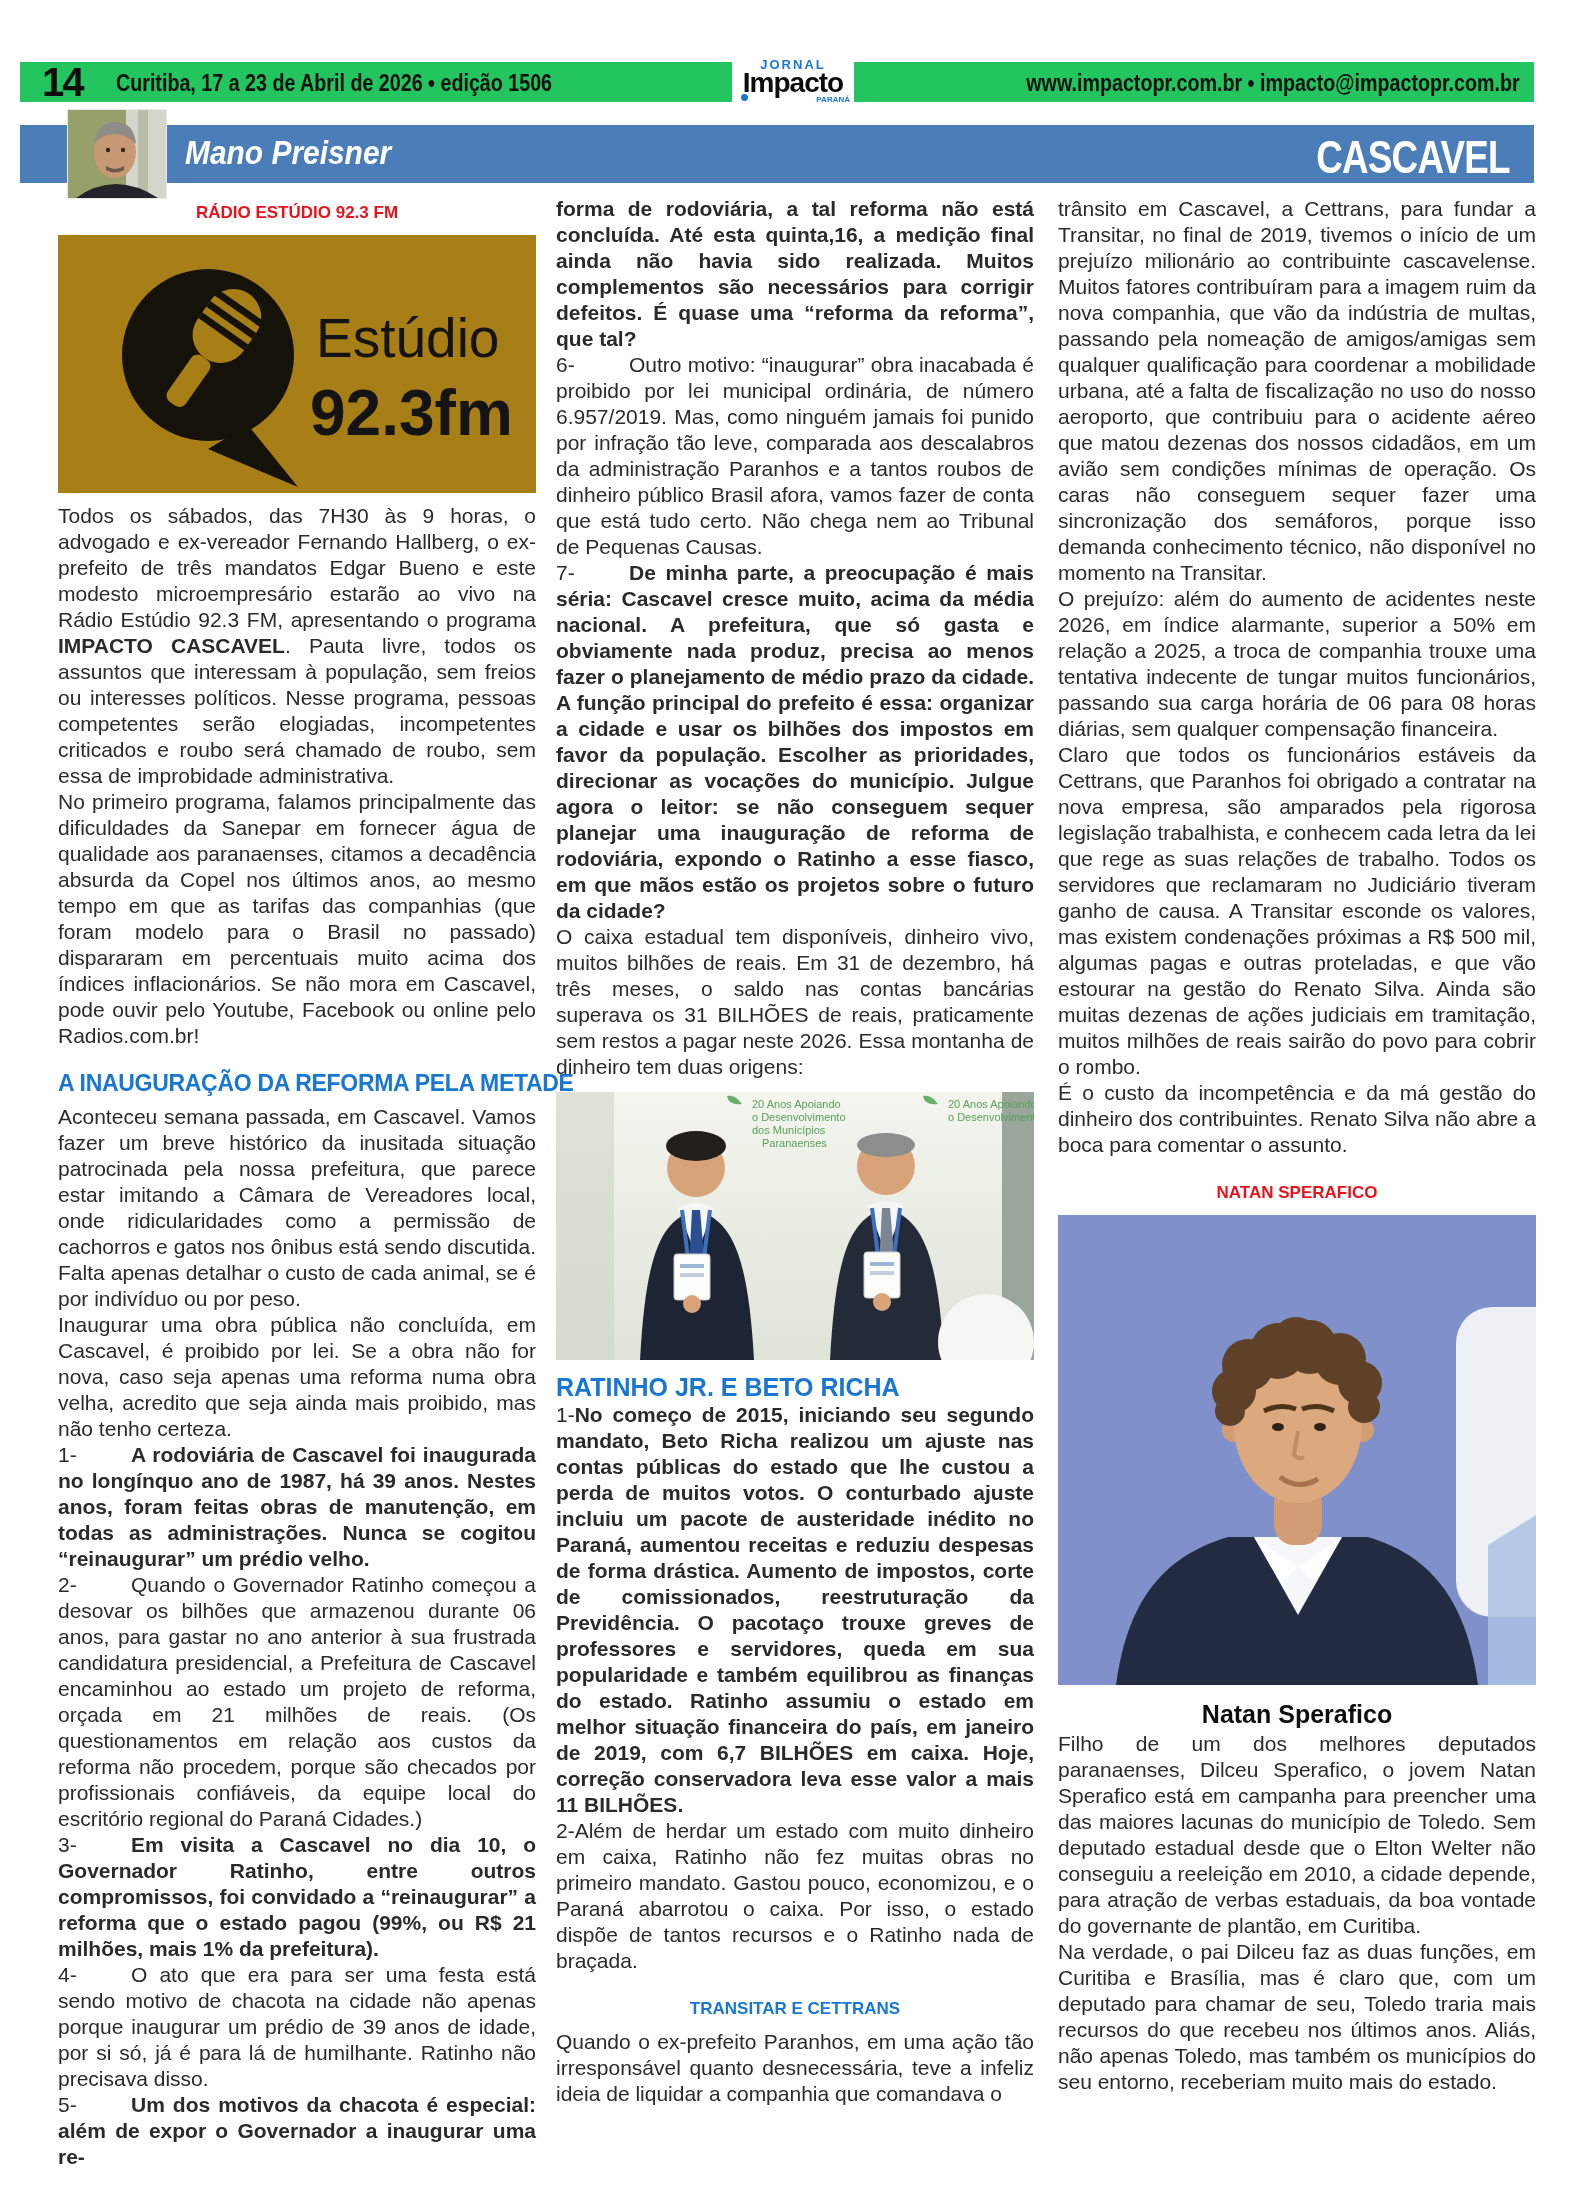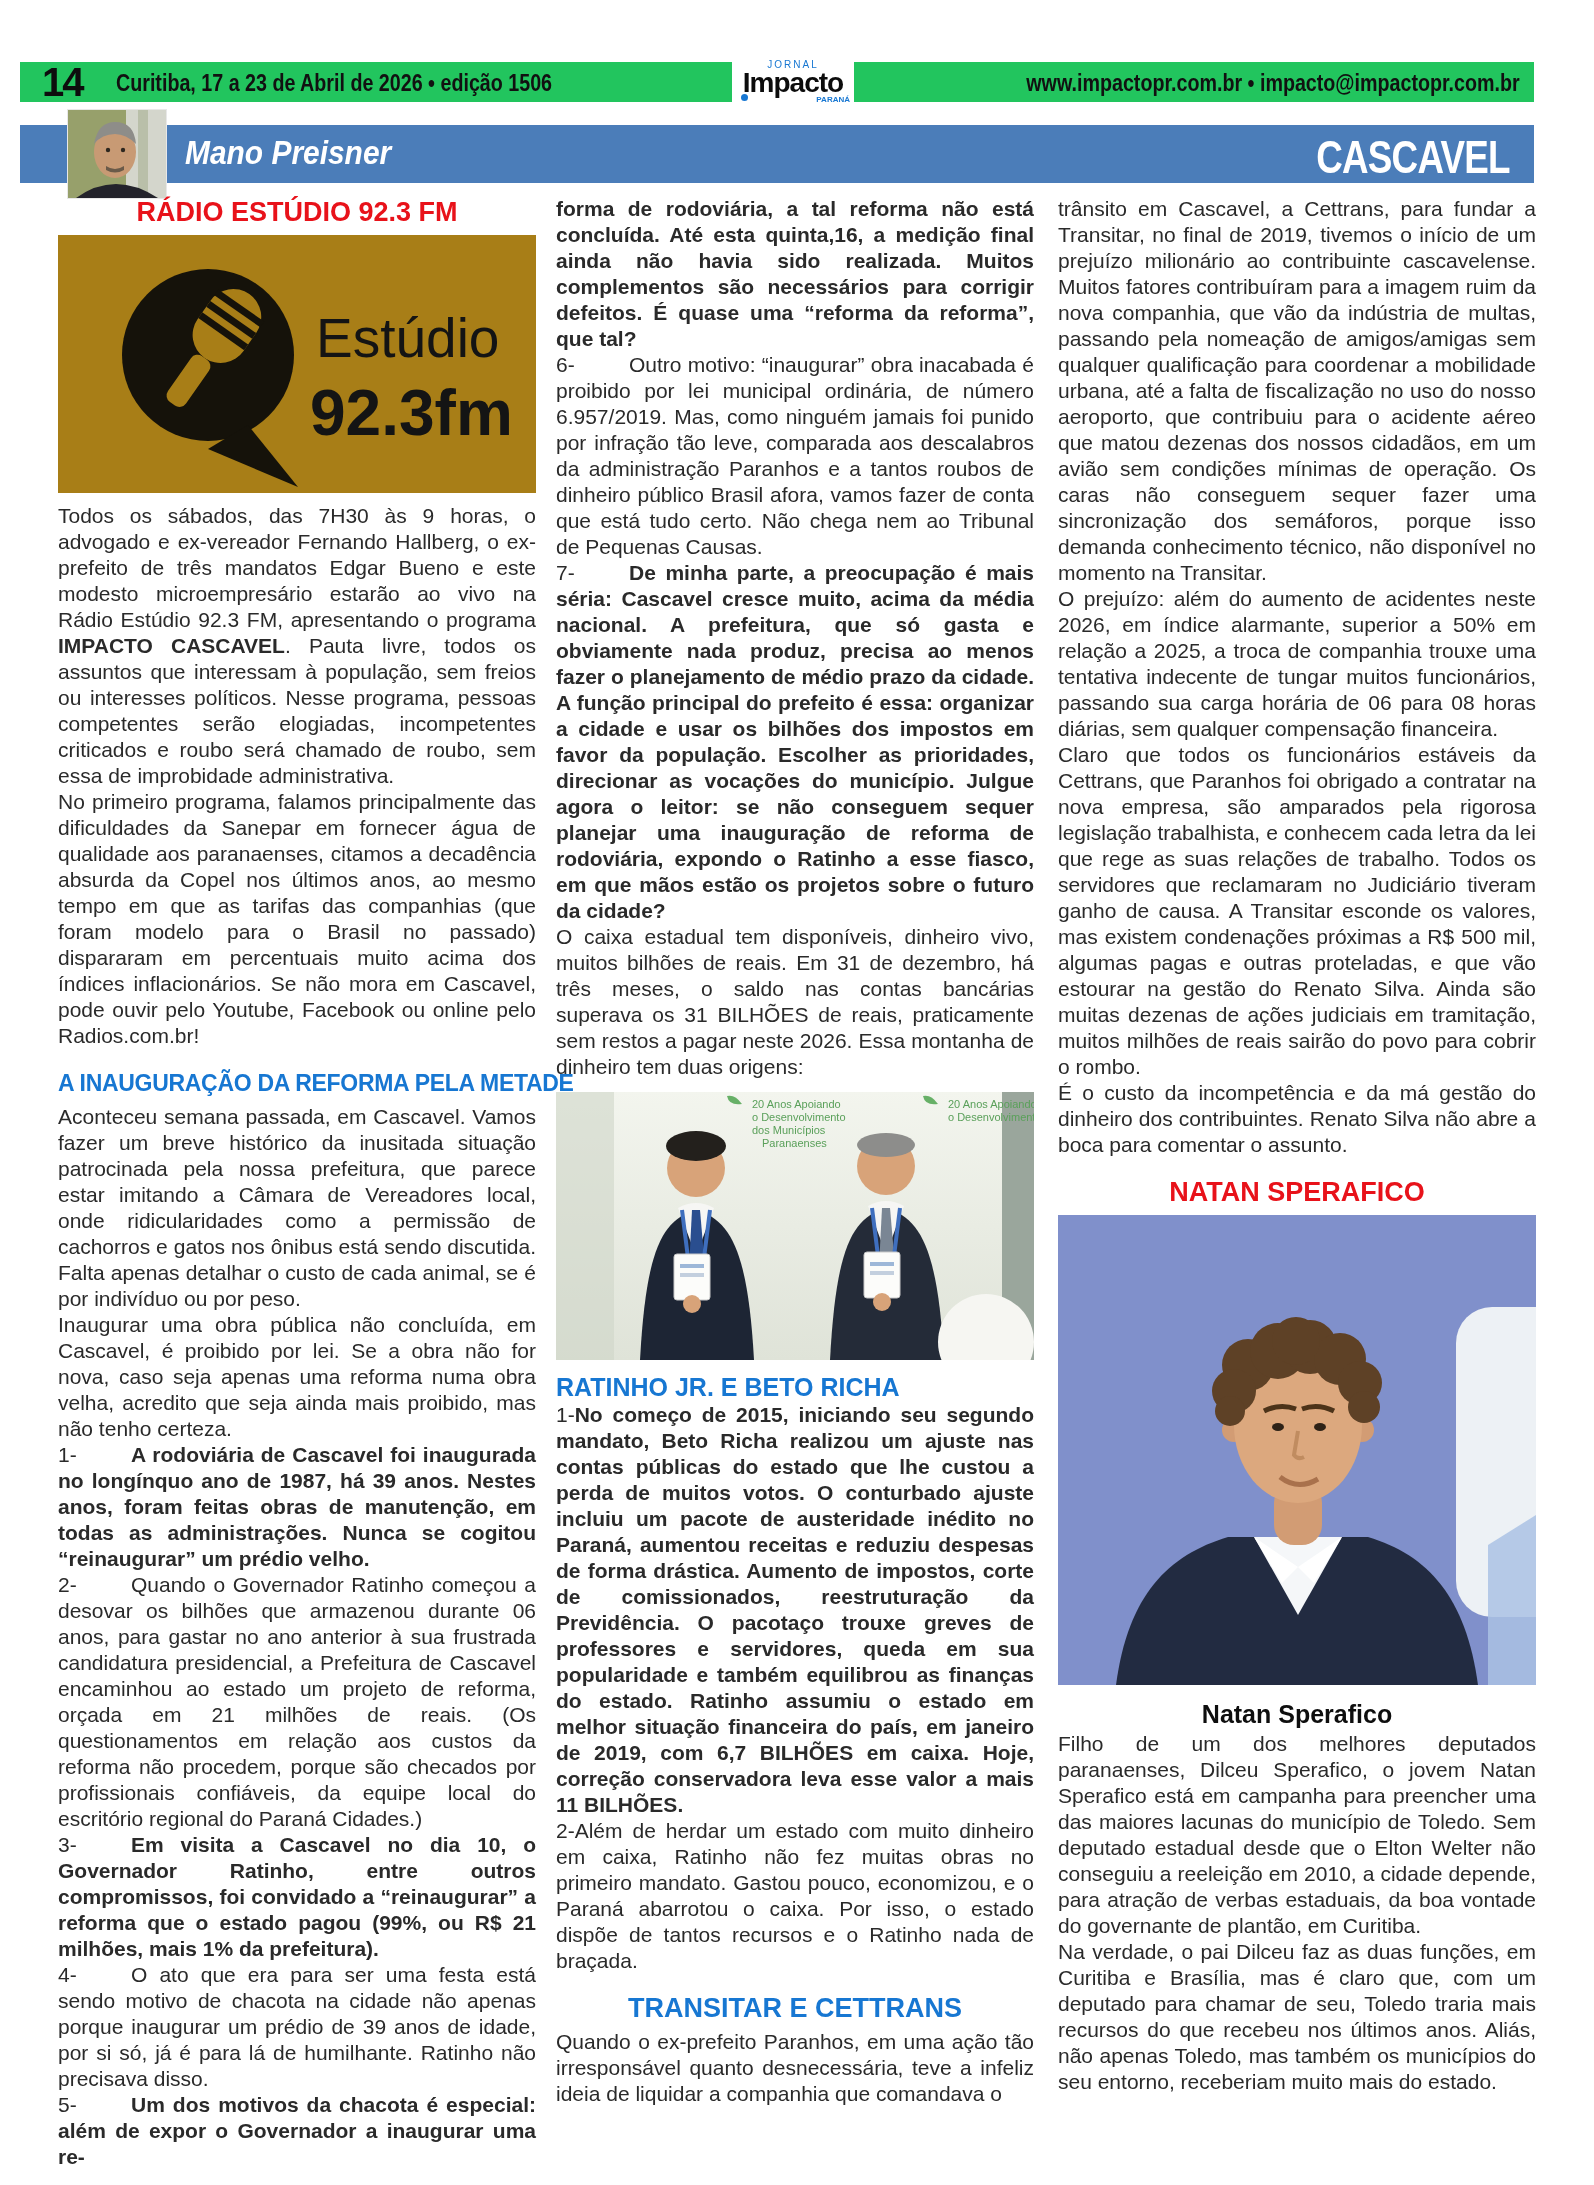--- a/index.html
+++ b/index.html
@@ -8,41 +8,41 @@
     font-family:"Liberation Sans",sans-serif;overflow:hidden;color:#262626;
   }
   
   .topbar{position:absolute;left:20px;top:62px;width:1514px;height:40px;background:#22c55e;}
   .pagenum{position:absolute;left:22px;top:-2px;font-size:40px;font-weight:bold;color:#0d0d0d;letter-spacing:-2px;}
   .dateline{position:absolute;left:96px;top:7px;font-size:24px;font-weight:bold;color:#111;
     transform:scaleX(0.82);transform-origin:left center;white-space:nowrap;}
   .contacts{position:absolute;right:14px;top:7px;font-size:24px;font-weight:bold;color:#111;
     transform:scaleX(0.82);transform-origin:right center;white-space:nowrap;}
   .brand{position:absolute;left:712px;top:-4px;width:122px;height:48px;background:#ffffff;text-align:center;}
-  .brand-top{display:block;font-size:10px;color:#1777d2;font-weight:normal;letter-spacing:2px;line-height:10px;padding-top:2px;}
+  .brand-top{display:block;font-size:13px;color:#1777d2;font-weight:bold;letter-spacing:2px;line-height:10px;padding-top:2px;}
   .brand-main{display:block;font-size:28px;font-weight:bold;color:#0c0c0c;line-height:26px;letter-spacing:-1px;}
   .brand-bottom{display:block;font-size:8px;color:#1777d2;font-weight:bold;text-align:right;padding-right:4px;line-height:8px;}
   .brand-dot{position:absolute;left:9px;bottom:5px;width:7px;height:7px;border-radius:50%;background:#1777d2;}
   
   .authorbar{position:absolute;left:20px;top:125px;width:1514px;height:58px;background:#4b7db9;}
   .author{position:absolute;left:165px;top:8px;font-size:34px;font-weight:bold;font-style:italic;color:#ffffff;
     transform:scaleX(0.88);transform-origin:left center;white-space:nowrap;}
   .city{position:absolute;right:24px;top:5px;font-size:46px;font-weight:bold;color:#ffffff;
     transform:scaleX(0.8);transform-origin:right center;letter-spacing:-1px;}
   .author-photo{position:absolute;left:68px;top:110px;width:98px;height:88px;overflow:hidden;
     outline:1px solid #e8e8e8;background:#97a06b;}
   
   .col{position:absolute;top:196px;width:478px;font-size:21px;line-height:26px;
     text-align:justify;color:#2a2a2a;hyphens:auto;}
   .col1{left:58px;}  .col2{left:556px;}  .col3{left:1058px;}
   .col p{margin:0;}
   b{font-weight:bold;}
   .bold{font-weight:bold;}
   .num{display:inline-block;width:73px;font-weight:normal;}
-  h2{font-size:27px;line-height:29px;font-weight:bold;text-align:center;margin:20px 0 6px;}
+  h2{font-size:17px;line-height:29px;font-weight:bold;text-align:center;margin:20px 0 6px;}
   .h-red{color:#e8121a;}
   .h-blue{color:#1777d2;}
   .h-first{margin-top:2px;margin-bottom:8px;}
   .h-reforma{font-size:23px;letter-spacing:-0.3px;white-space:nowrap;}
   .h-fin{padding:0 52px;margin-top:24px;}
   figure{margin:0;}
   .fig-estudio{width:478px;height:258px;margin:2px 0 10px;}
   .fig-rb{width:478px;height:268px;margin:12px 0 10px;}
   .fig-natan{width:478px;height:470px;margin:8px 0 0;}
   .cap-blue{color:#1777d2;font-weight:bold;font-size:25px;text-align:left;margin:14px 0 2px;}

